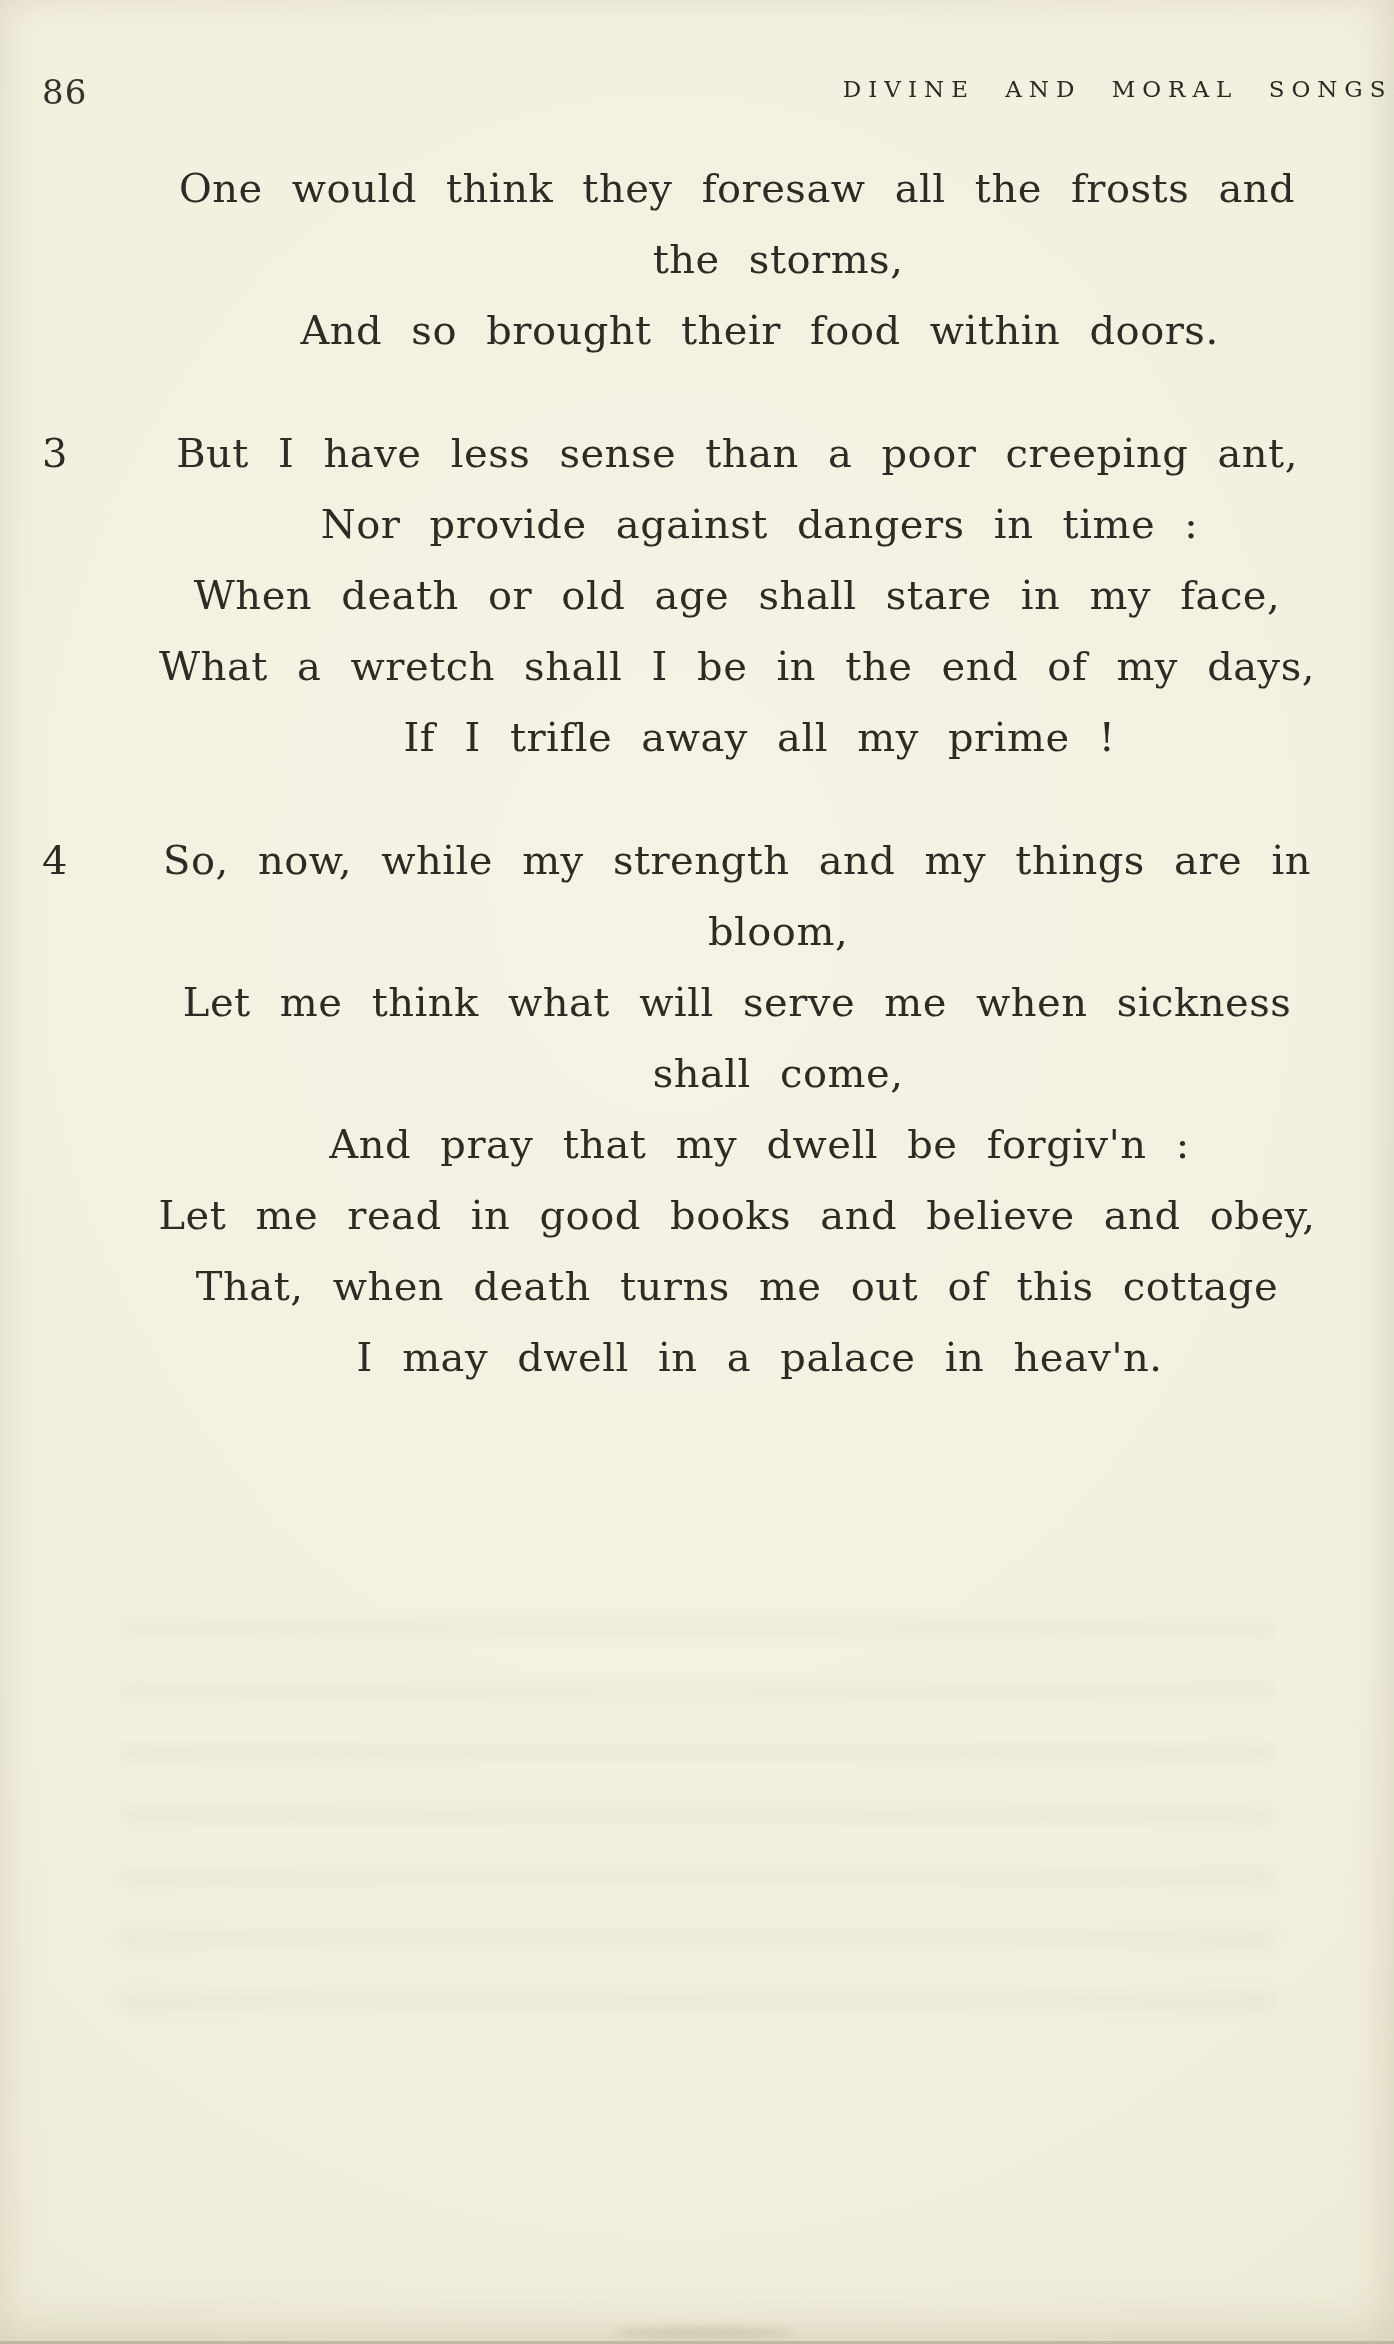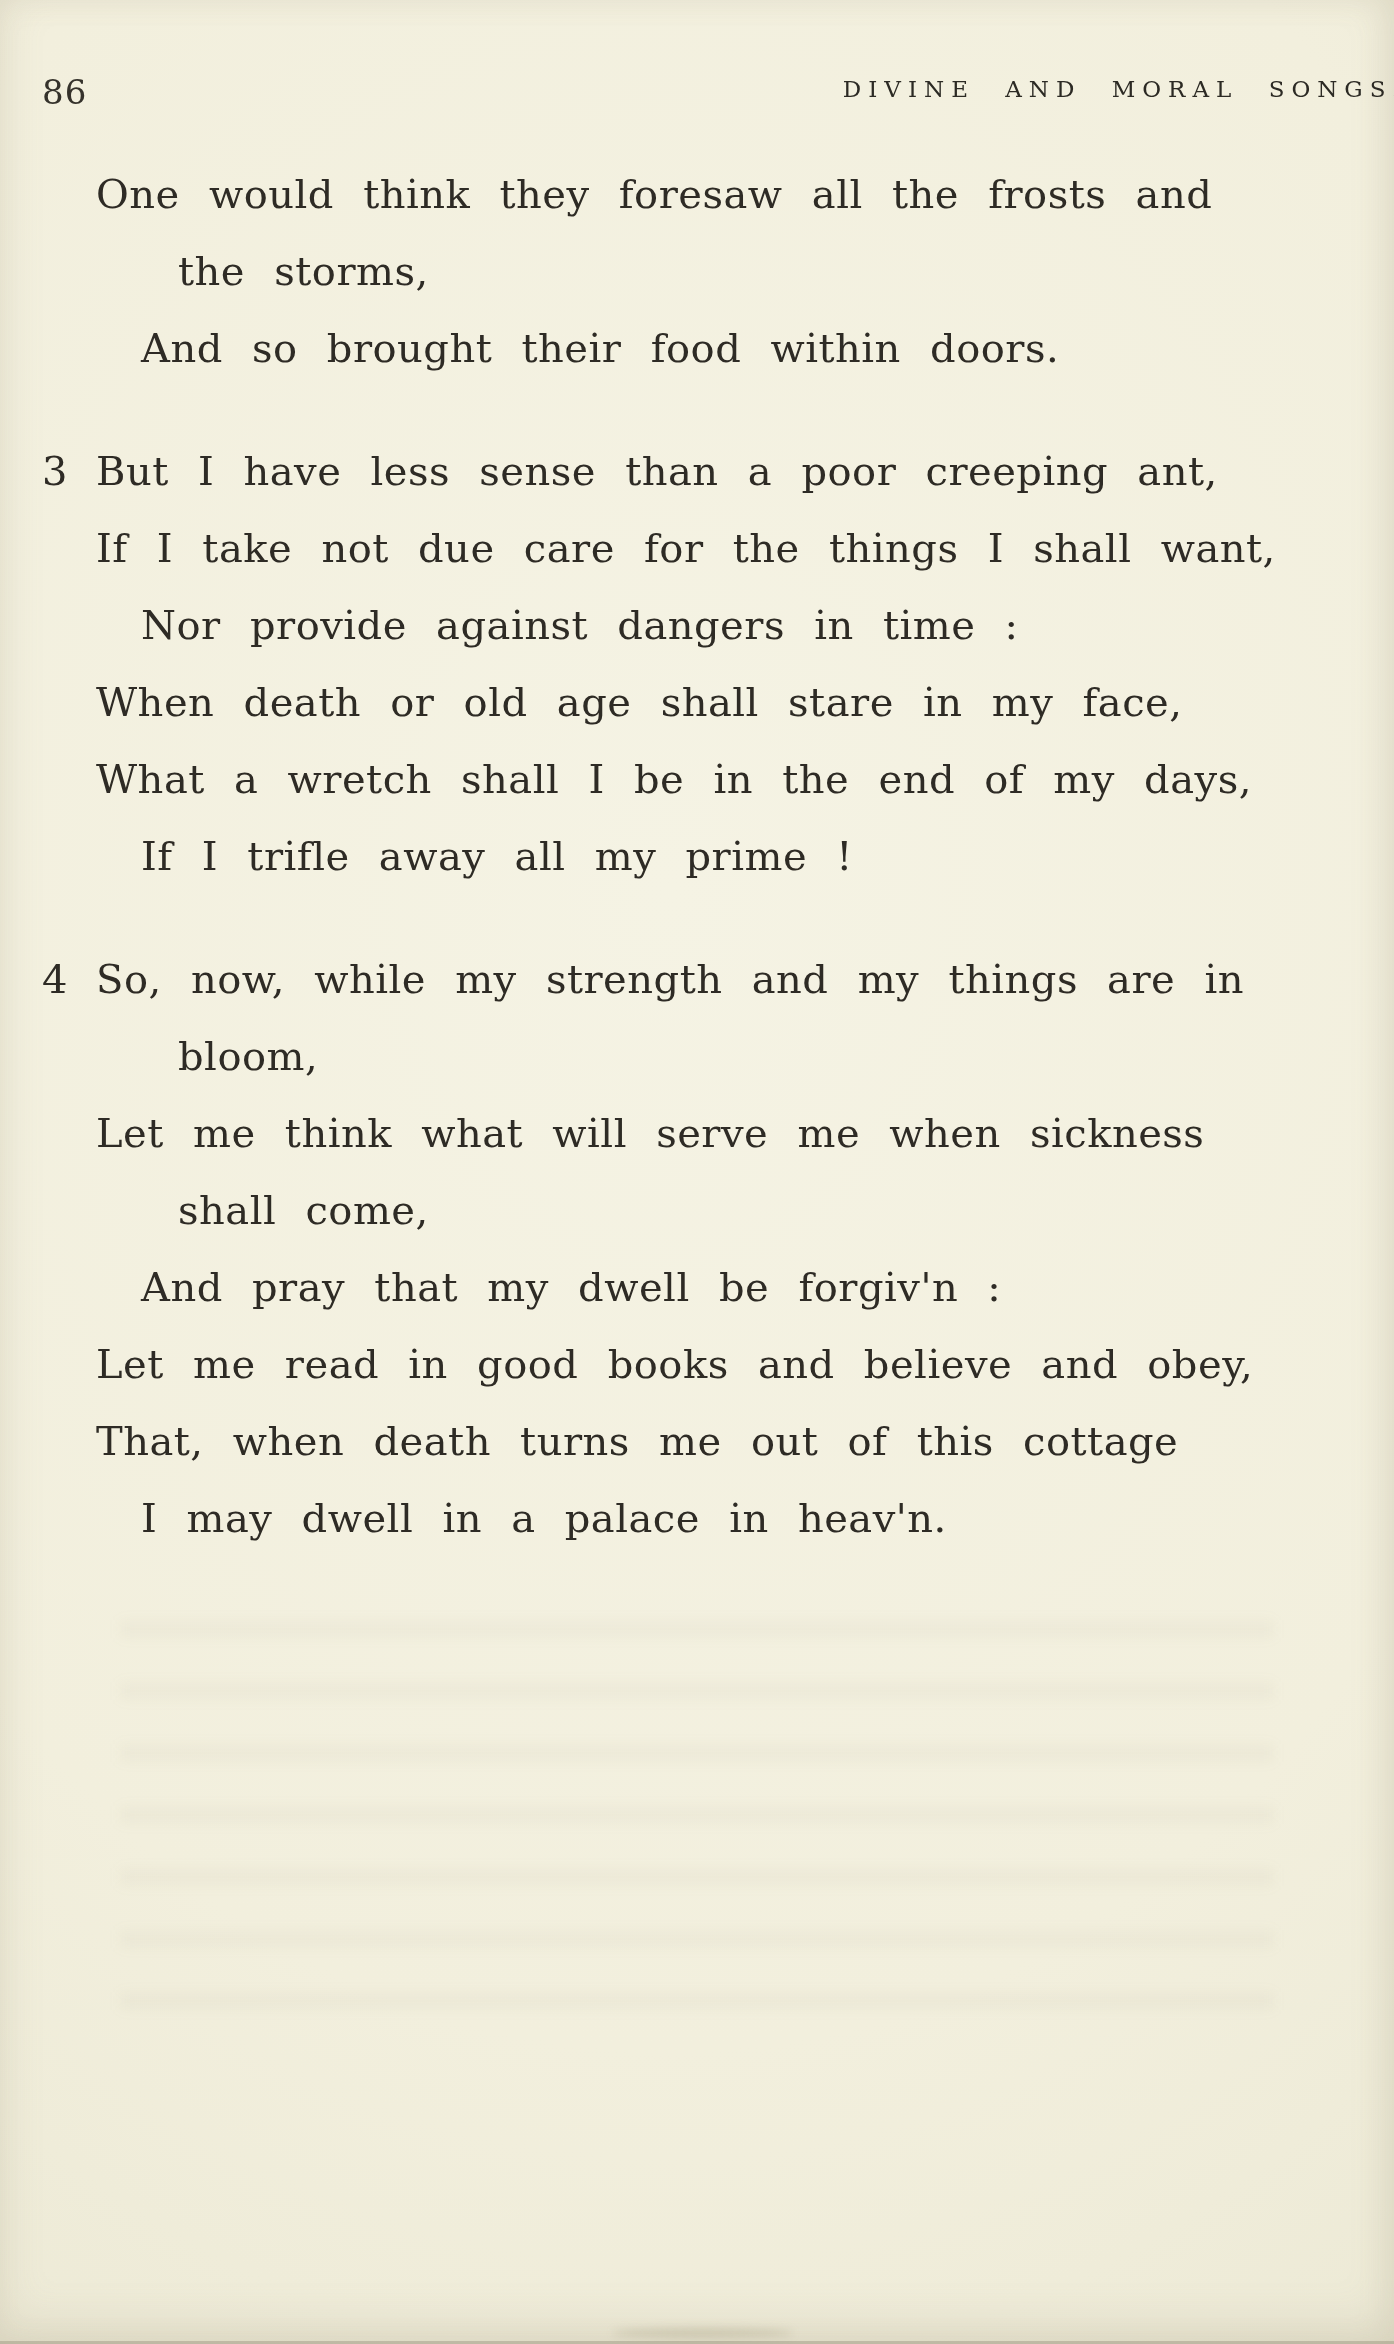--- a/index.html
+++ b/index.html
@@ -62,28 +62,29 @@
   }
   .stanza-number {
     position: absolute;
     left: 42px;
     top: 0;
     font-size: 40px;
     line-height: 61px;
     color: #2e2b25;
   }
   .line {
-    margin: 16px;
+    margin: 10px;
     padding-left: 80px;
     font-size: 40px;
     line-height: 61px;
     letter-spacing: 0.5px;
     word-spacing: 0.40em;
     color: #2e2b25;
     white-space: nowrap;
+    text-align: center;
   }
   .line.indent-1 { padding-left: 125px; }
   .line.indent-2 { padding-left: 162px; }
   
   .bottom-smudge {
     position: absolute;
     bottom: 6px;
     left: 44%;
     width: 180px;
     height: 10px;
@@ -127,21 +128,20 @@
 
   <div class="poem">
       <div class="stanza">
         <p class="line indent-0">One would think they foresaw all the frosts and</p>
         <p class="line indent-2">the storms,</p>
         <p class="line indent-1">And so brought their food within doors.</p>
       </div>
       <div class="stanza">
         <span class="stanza-number">3</span>
         <p class="line indent-0">But I have less sense than a poor creeping ant,</p>
-        <p class="line indent-0">If I take not due care for the things I shall want,</p>
         <p class="line indent-1">Nor provide against dangers in time :</p>
         <p class="line indent-0">When death or old age shall stare in my face,</p>
         <p class="line indent-0">What a wretch shall I be in the end of my days,</p>
         <p class="line indent-1">If I trifle away all my prime !</p>
       </div>
       <div class="stanza">
         <span class="stanza-number">4</span>
         <p class="line indent-0">So, now, while my strength and my things are in</p>
         <p class="line indent-2">bloom,</p>
         <p class="line indent-0">Let me think what will serve me when sickness</p>

